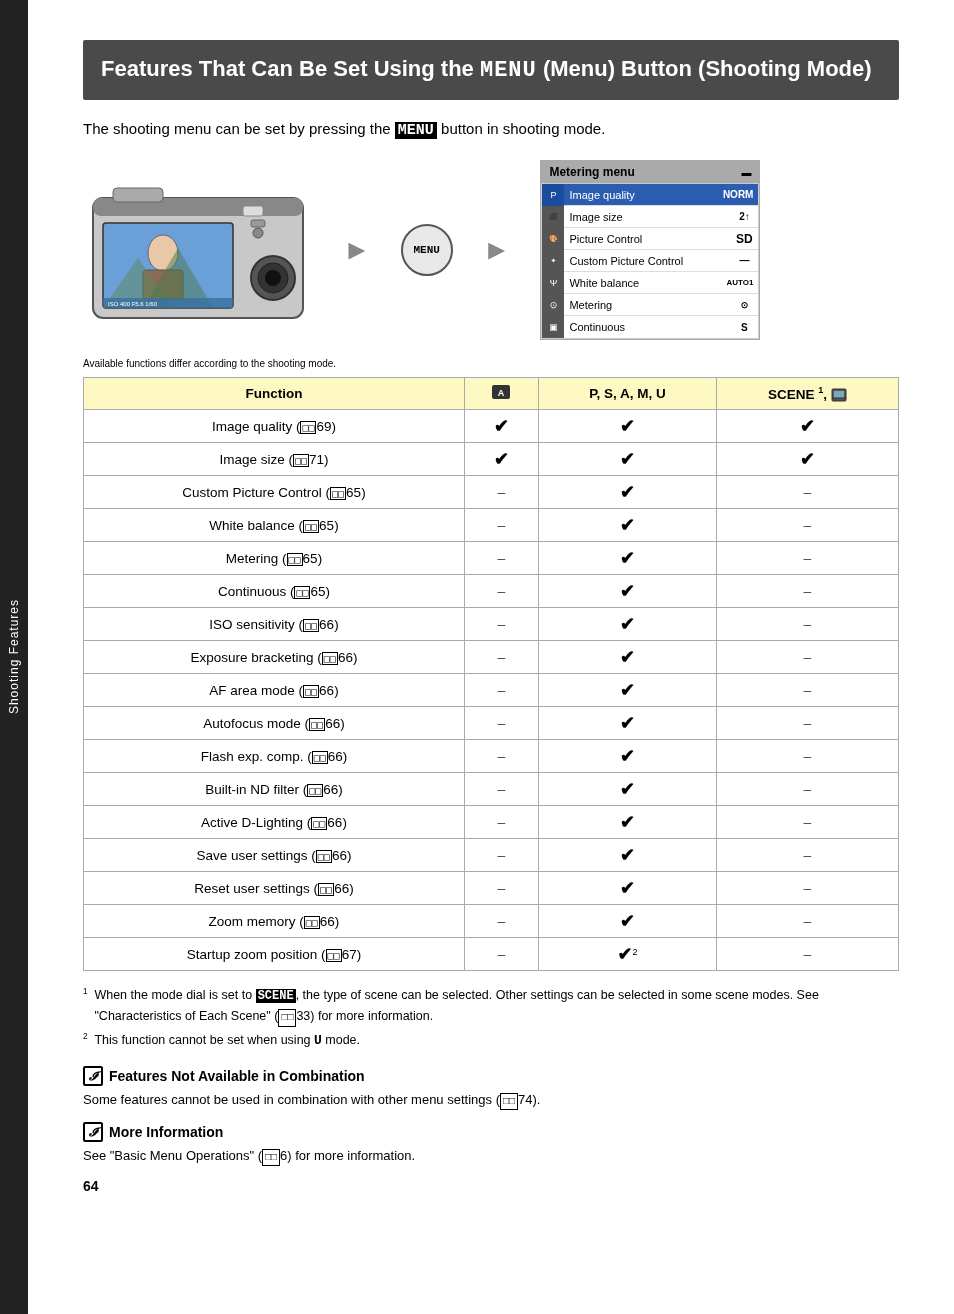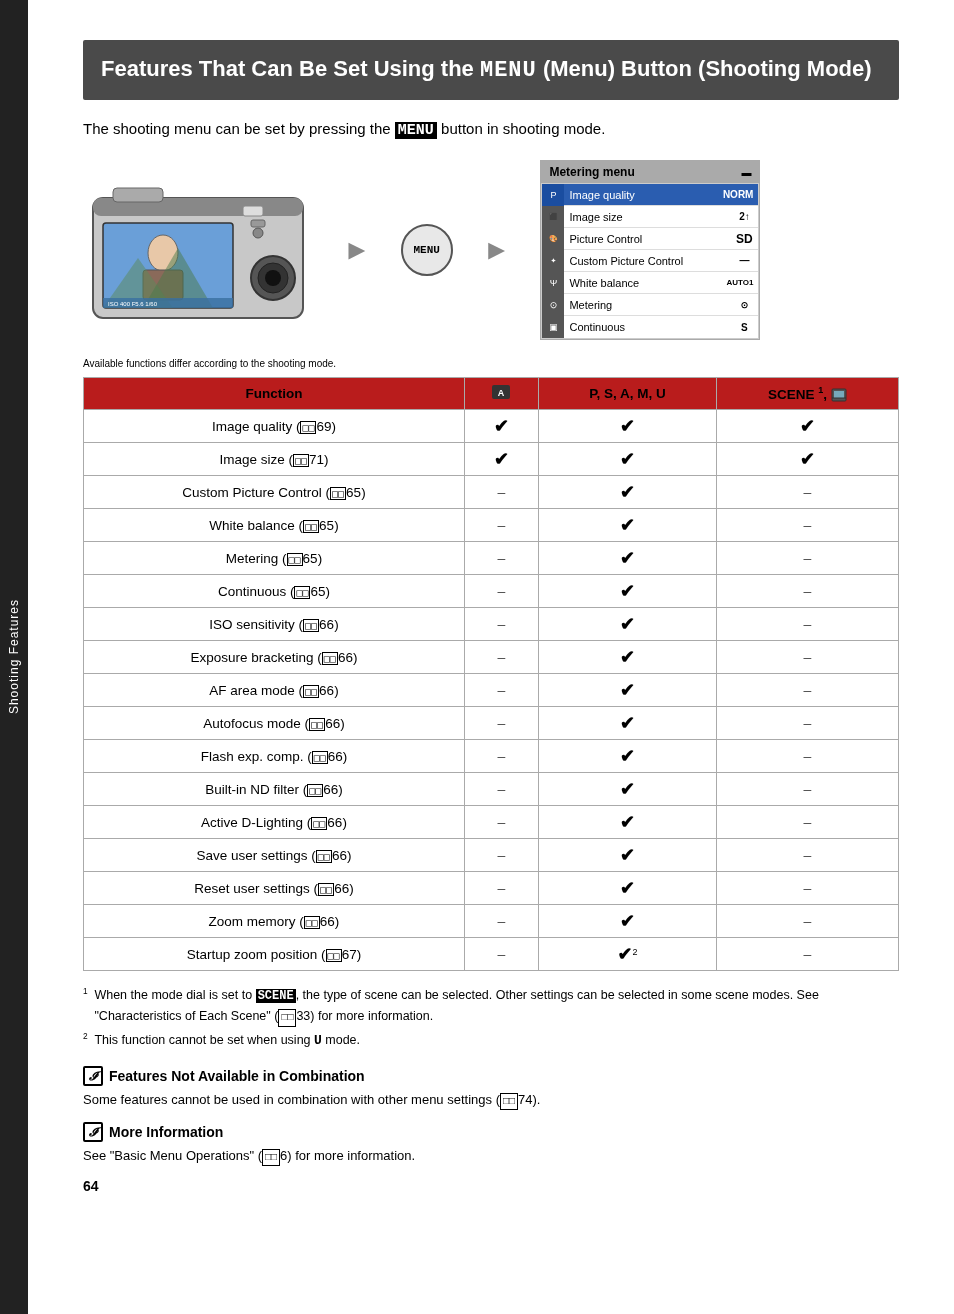--- a/index.html
+++ b/index.html
@@ -183,21 +183,21 @@
       border-collapse: collapse;
       margin-bottom: 14px;
       font-size: 13.5px;
     }
     .func-table th, .func-table td {
       border: 1px solid #aaa;
       padding: 5px 8px;
       text-align: center;
     }
     .func-table th {
-      background: #b91c1c;
+      background: #fef9c3;
       font-weight: bold;
     }
     .func-table td:first-child {
       text-align: center;
     }
     .func-table th:first-child {
       text-align: center;
     }
     .checkmark {
       font-size: 18px;

